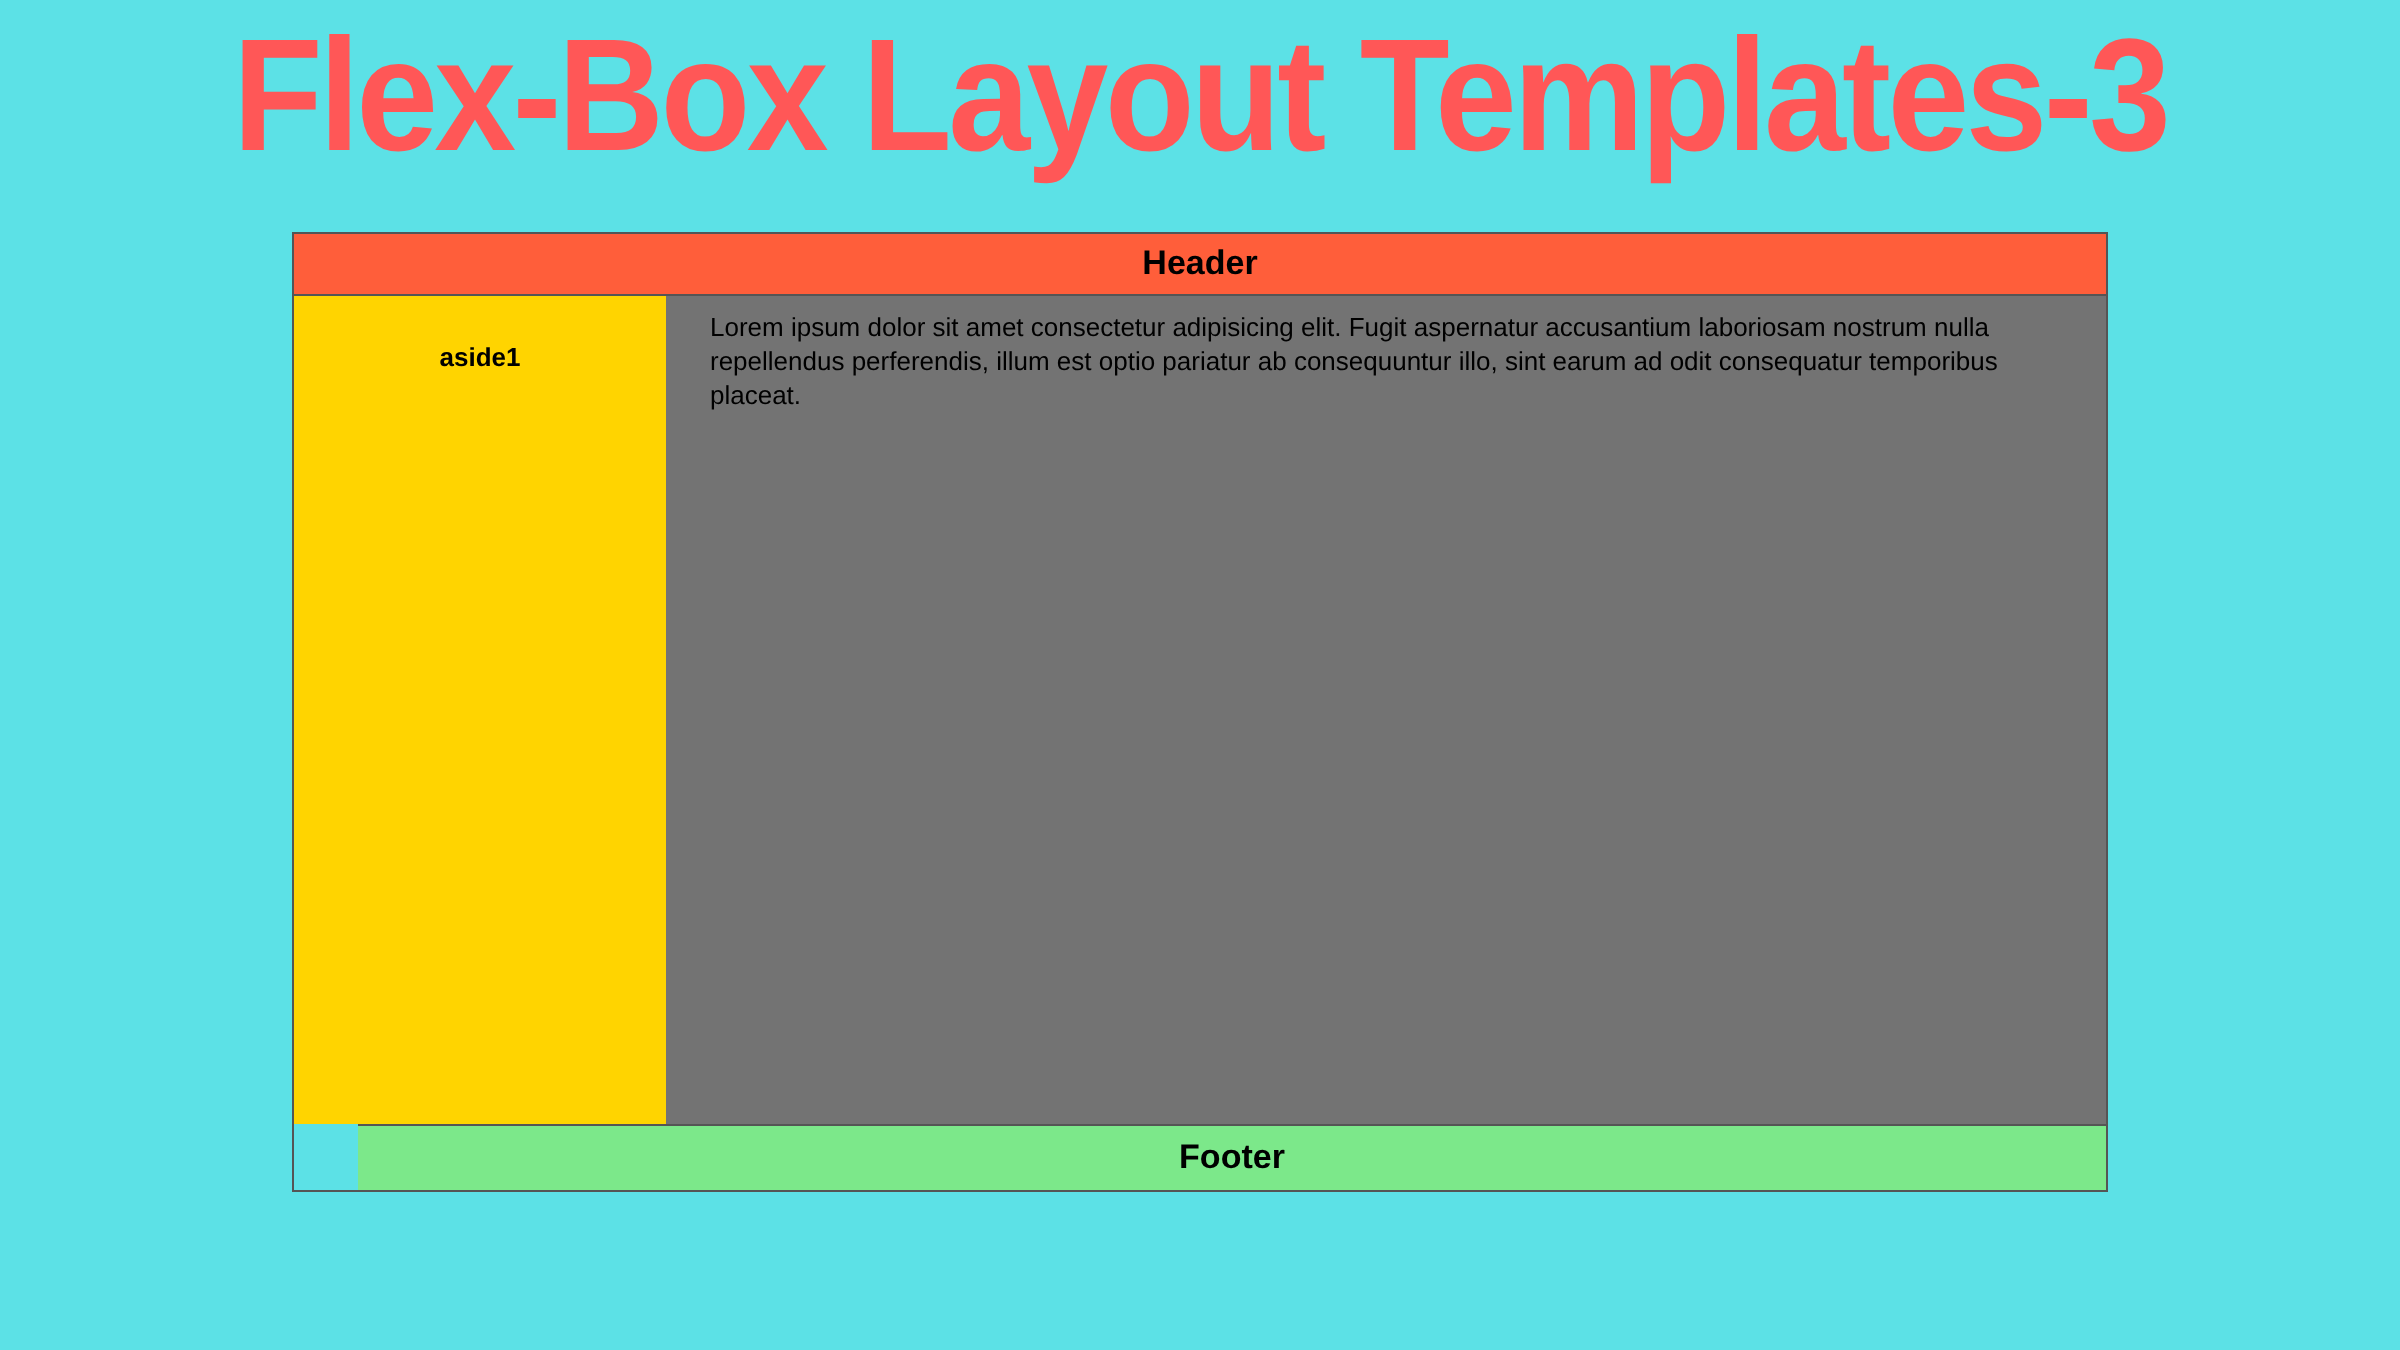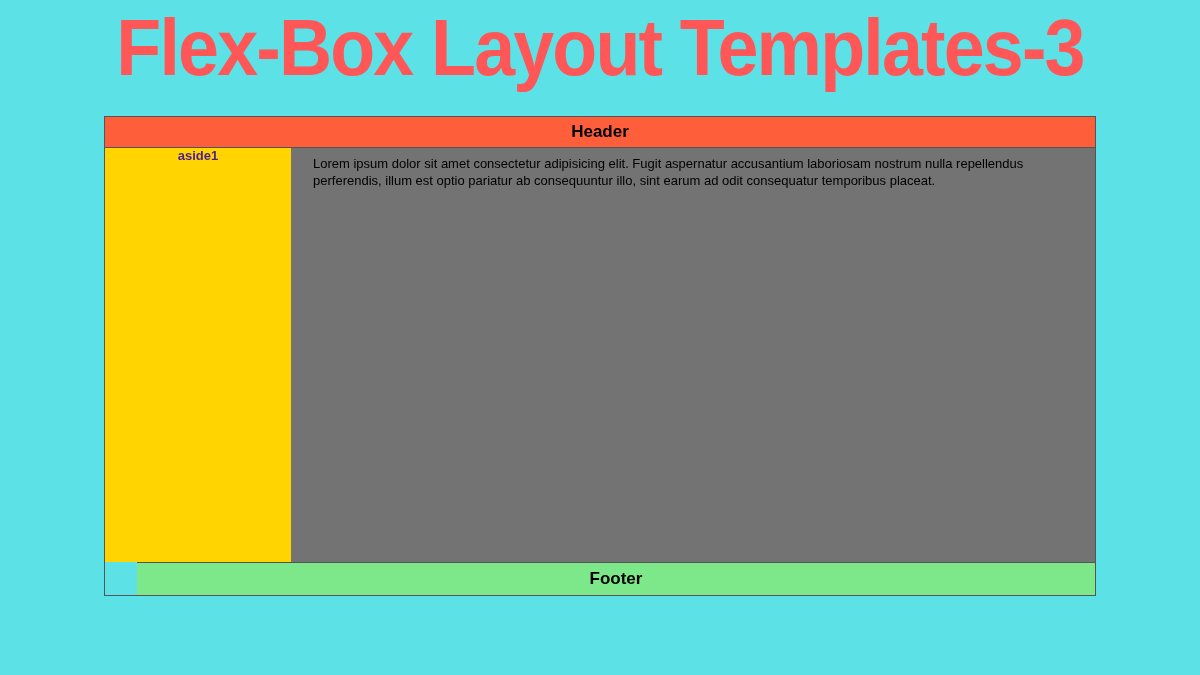--- a/index.html
+++ b/index.html
@@ -20,21 +20,21 @@
       font-size: 80px;
       color: #FF5757;
       text-align: center;
       letter-spacing: -2px;
       line-height: 1;
       margin-top: 8px;
       font-stretch: condensed;
       transform: scaleX(0.92);
     }
     .layout-container {
-      width: 992px;
+      width: 908px;
       margin: 28px auto 0 auto;
       display: flex;
       flex-direction: column;
       border: 1px solid #555;
     }
     .header-bar {
       background-color: #FF5E3A;
       text-align: center;
       font-weight: bold;
       font-size: 17px;
@@ -46,22 +46,22 @@
       display: flex;
       flex-direction: row;
       height: 414px;
     }
     .aside1 {
       width: 186px;
       background-color: #FFD400;
       text-align: center;
       font-weight: bold;
       font-size: 13px;
-      color: #4c1d95;
-      padding-top: 0;
+      color: #000000;
+      padding-top: 23px;
     }
     .main-content {
       flex: 1;
       background-color: #737373;
       color: #000;
       font-size: 13px;
       padding: 8px 22px;
       line-height: 1.3;
     }
     .aside2 {

